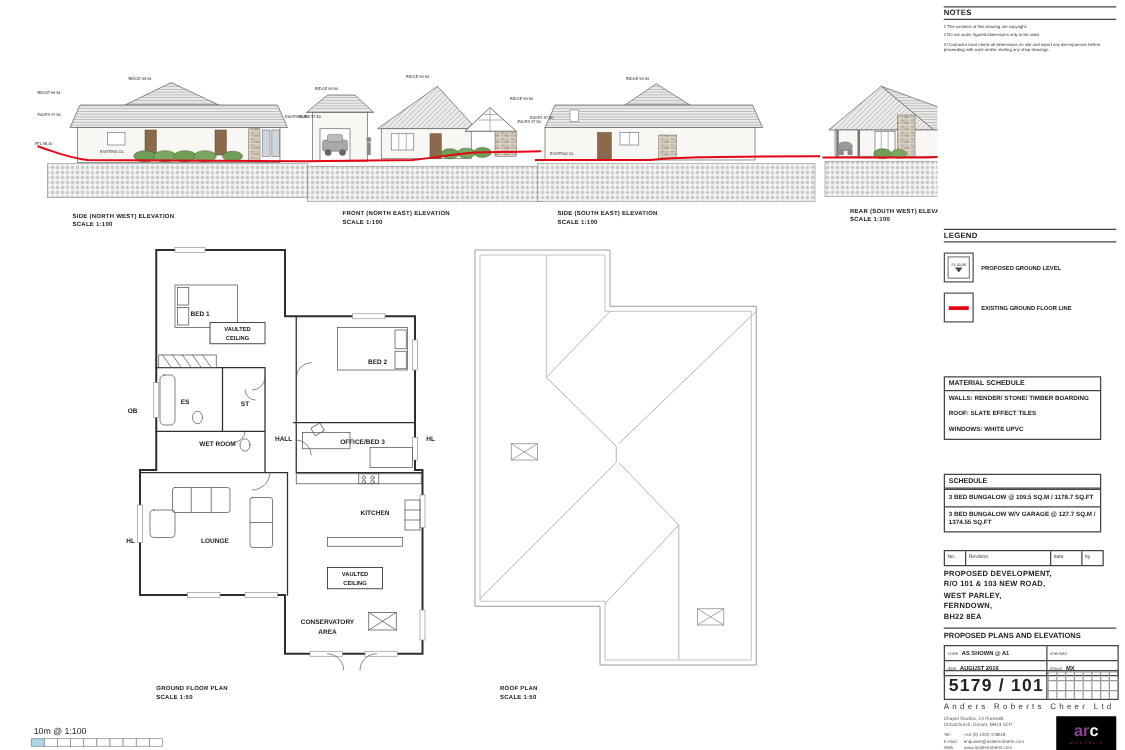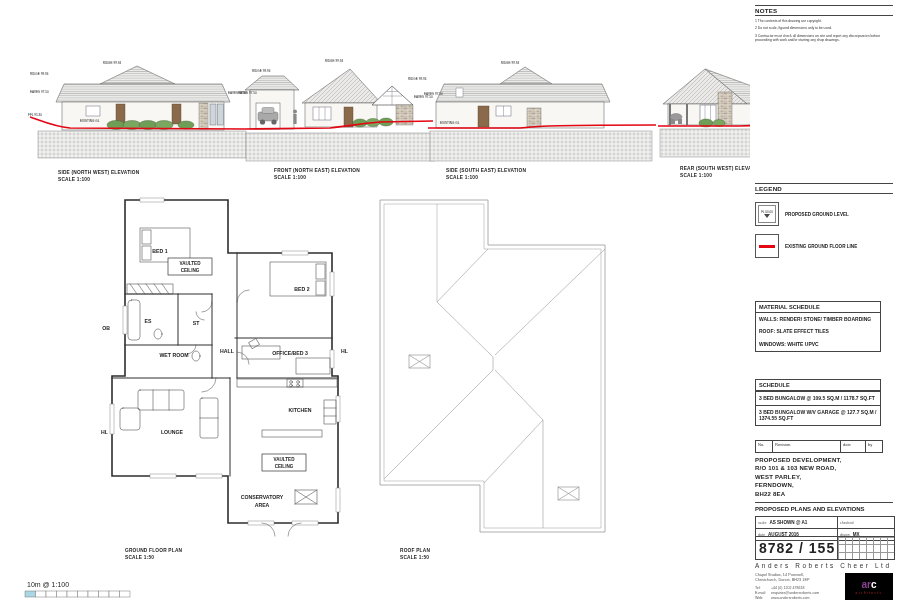--- a/index.html
+++ b/index.html
@@ -45,21 +45,21 @@
   .dwgNo{flex:1;font-size:14px;font-weight:bold;display:flex;align-items:center;padding-left:3px;letter-spacing:1px;}
   .revGrid{width:56px;display:grid;grid-template-columns:repeat(8,1fr);grid-template-rows:repeat(3,1fr);border-left:1px solid #444;}
   .revGrid div{border-left:1px solid #999;border-top:1px solid #999;}
   .company{font-size:6.4px;color:#333;letter-spacing:2.6px;white-space:nowrap;margin-top:3px;}
   .contact{display:flex;margin-top:3px;}
   .contactL{flex:1;}
   .cAddr{font-size:3.8px;color:#555;line-height:1.4;}
   .cRow{display:flex;font-size:3.6px;color:#555;line-height:1.5;}
   .cLbl{width:16px;flex:0 0 auto;}
   .logo{width:48px;height:28px;background:#000;flex:0 0 auto;display:flex;flex-direction:column;align-items:center;justify-content:center;}
-  .logoTxt{font-size:10px;font-weight:bold;line-height:1;}
+  .logoTxt{font-size:13px;font-weight:bold;line-height:1;}
   .logoAr{color:#8a4191;}
   .logoC{color:#ffffff;}
   .logoSub{font-size:3px;color:#cc2a2a;letter-spacing:1.4px;margin-top:1px;}
 </style>
 </head>
 <body>
 
 <div id="sheet">
 
   <svg width="750" height="600" viewBox="0 0 750 600">
@@ -389,21 +389,21 @@
         <span class="tgLbl">date</span>
         <span class="tgVal">AUGUST 2016</span>
       </div>
       <div class="tgCell">
         <span class="tgLbl">drawn</span>
         <span class="tgVal">MX</span>
       </div>
     </div>
 
     <div class="sb numRow" style="top:536px;">
-      <div class="dwgNo">8782 / 155</div>
+      <div class="dwgNo">5179 / 101</div>
       <div class="revGrid">
         <div></div>
           <div></div>
           <div></div>
           <div></div>
           <div></div>
           <div></div>
           <div></div>
           <div></div>
         <div></div>

